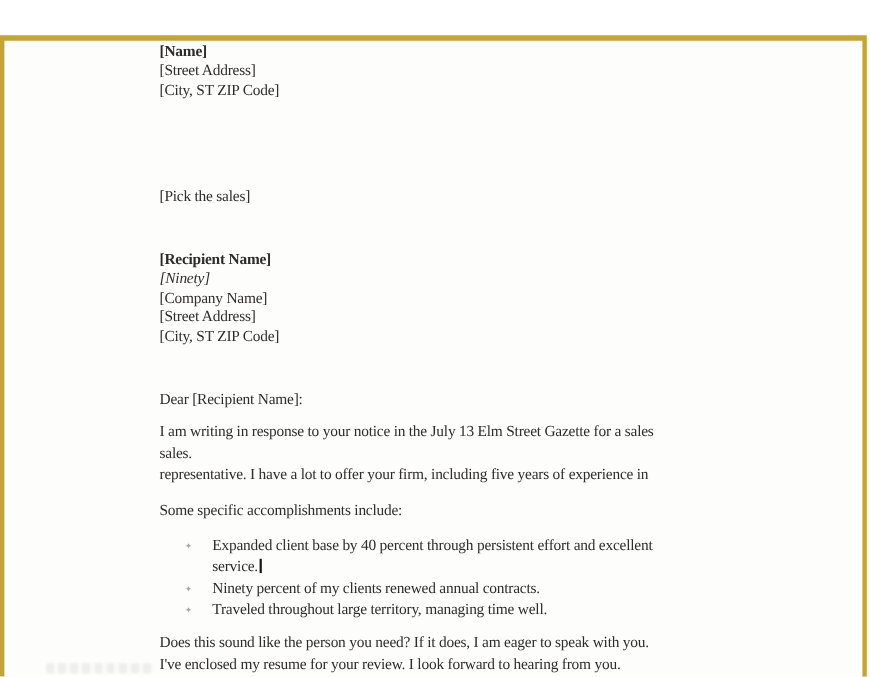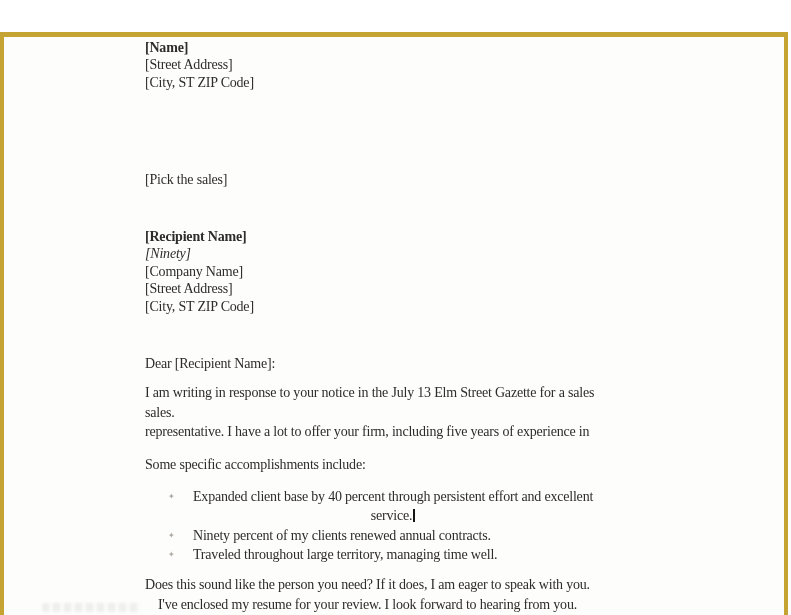--- a/index.html
+++ b/index.html
@@ -22,22 +22,22 @@
   .block { position:absolute; left:0; white-space:nowrap; }
   .addr .line { line-height:17.4px; }
   .para .line { line-height:19.6px;font-family:Liberation Serif, serif; }
   .bold  { font-weight:bold; }
   .italic{ font-style:italic; }
   .bullets .li { display:flex; padding-left:23px; }
   .bullets .bullet {
     width:25px; flex:0 0 25px; font-size:8px; color:#aba7a1;
     line-height:19.4px;
   }
-  .bullets .litext .line { line-height:19.4px;text-align:center; }
-  .closing .line { line-height:20px;text-align:center; }
+  .bullets .litext .line { line-height:19.4px; }
+  .closing .line { line-height:20px; }
   .caret {
     display:inline-block; width:2px; height:13px;
     background:#151515; margin-left:1px; vertical-align:-2px;
   }
   .watermark {
     position:absolute; left:38px; top:566px; width:98px; height:9px;
     background:repeating-linear-gradient(90deg,
       rgba(150,150,150,0.28) 0 7px, rgba(210,210,210,0.10) 7px 11px);
     filter:blur(1px); opacity:0.5; border-radius:2px;
   }

